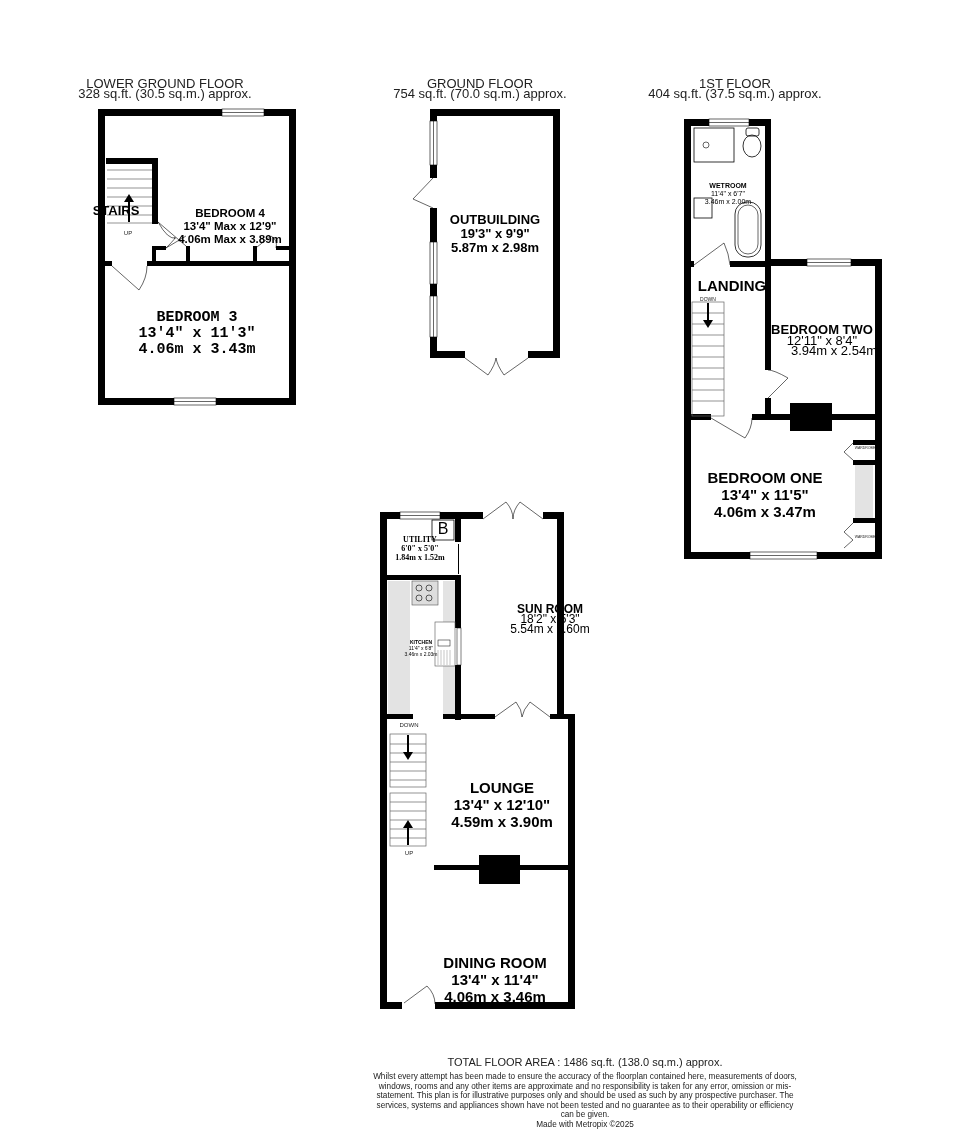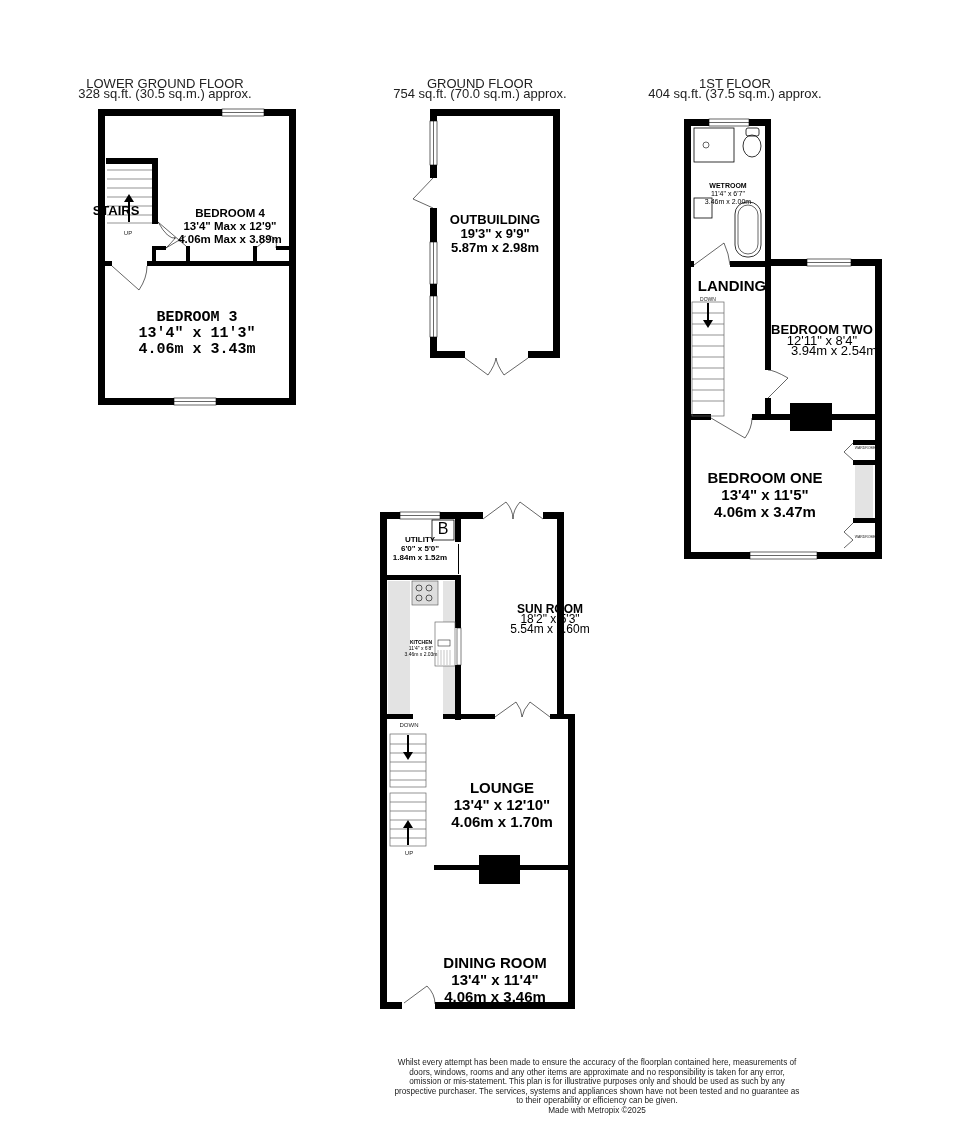--- a/index.html
+++ b/index.html
@@ -10,21 +10,21 @@
   .lbl .n { display:block; }
   .lbl .d { display:block; }
   .big { font-size:15px; line-height:17px; }
   .mid { font-size:13px; line-height:15px; }
   .sm { font-size:10px; line-height:11px; }
   .xs { font-size:7px; line-height:8px; }
   .xxs { font-size:5px; line-height:6px; font-weight:normal; }
   .tiny { position:absolute; font-size:6px; color:#222; transform:translateX(-50%); }
   .footer { position:absolute; left:370px; top:1055px; width:430px; text-align:center; color:#222; }
   .footer .total { font-size:11px; line-height:14px; }
-  .footer .disc { font-size:8.2px; line-height:9.6px;margin-left:24px; }
+  .footer .disc { font-size:8.2px; line-height:9.6px; }
 </style>
 </head>
 <body>
 
 <div class="floor-head" style="left:60px; top:37px; width:210px;">
   <div>LOWER GROUND FLOOR</div>
   <div>328 sq.ft. (30.5 sq.m.) approx.</div>
 </div>
 <div class="floor-head" style="left:375px; top:37px; width:210px;">
   <div>GROUND FLOOR</div>
@@ -280,44 +280,45 @@
 </div>
 <div class="lbl big" style="left:765px; top:469px;">
   <span class="n">BEDROOM ONE</span>
   <span class="d">13'4"  x 11'5"</span>
   <span class="d">4.06m  x 3.47m</span>
 </div>
 <div class="tiny" style="left:865px; top:446px; font-size:3.5px;">WARDROBE</div>
 <div class="tiny" style="left:865px; top:535px; font-size:3.5px;">WARDROBE</div>
 
 <div class="lbl" style="left:443px; top:520px; font-size:16px; line-height:18px; font-weight:normal;">B</div>
-<div class="lbl xs" style="left:420px; top:535px; font-size:8px; line-height:9px;">
+<div class="lbl xs" style="left:420px; top:535px; font-size:8px; line-height:9px;font-family:Liberation Serif, serif;">
   <span class="n">UTILITY</span>
   <span class="d">6'0"  x 5'0"</span>
   <span class="d">1.84m  x 1.52m</span>
 </div>
 <div class="lbl xxs" style="left:421px; top:639px;">
   <span class="n" style="font-weight:bold;">KITCHEN</span>
   <span class="d">11'4"  x 6'8"</span>
   <span class="d">3.46m  x 2.03m</span>
 </div>
 <div class="lbl xs" style="left:526px; top:604px; font-size:12px; line-height:10px;margin-left:24px;">
   <span class="n">SUN ROOM</span>
   <span class="d" style="font-weight:normal;">18'2"  x 5'3"</span>
   <span class="d" style="font-weight:normal;">5.54m  x 1.60m</span>
 </div>
 <div class="tiny" style="left:409px; top:722px;">DOWN</div>
 <div class="tiny" style="left:409px; top:850px;">UP</div>
 <div class="lbl big" style="left:502px; top:779px;text-align:center;">
   <span class="n">LOUNGE</span>
   <span class="d">13'4"  x 12'10"</span>
-  <span class="d">4.06m  x 1.70m</span>
+  <span class="d">4.59m  x 3.90m</span>
 </div>
 <div class="lbl big" style="left:495px; top:922px;margin-top:32px;">
   <span class="n">DINING ROOM</span>
   <span class="d">13'4"  x 11'4"</span>
   <span class="d">4.06m  x 3.46m</span>
 </div>
 
 <div class="footer">
+  <div class="total">TOTAL FLOOR AREA : 1486 sq.ft. (138.0 sq.m.) approx.</div>
   <div class="disc" style="margin-top:3px;">Whilst every attempt has been made to ensure the accuracy of the floorplan contained here, measurements of doors, windows, rooms and any other items are approximate and no responsibility is taken for any error, omission or mis-statement. This plan is for illustrative purposes only and should be used as such by any prospective purchaser. The services, systems and appliances shown have not been tested and no guarantee as to their operability or efficiency can be given.</div>
   <div class="disc">Made with Metropix ©2025</div>
 </div>
 
 </body></html>

